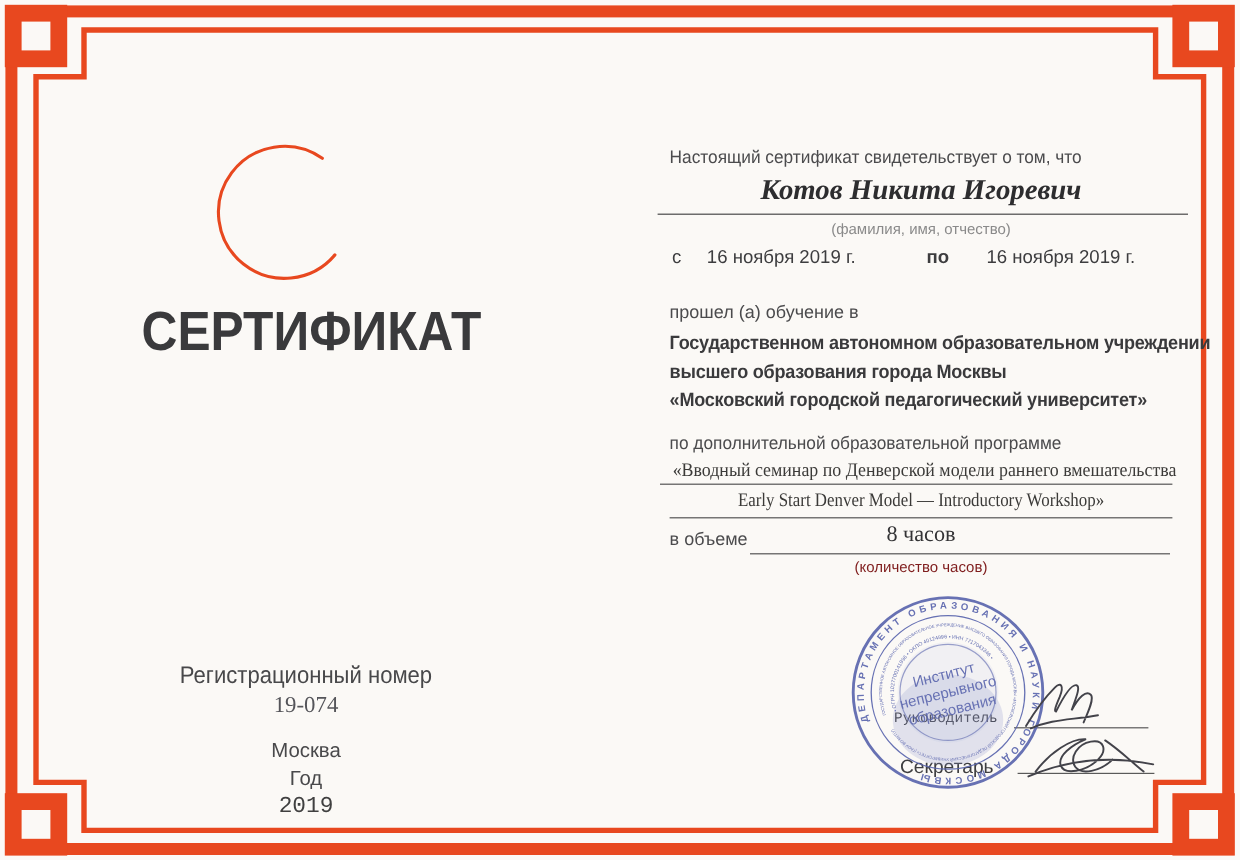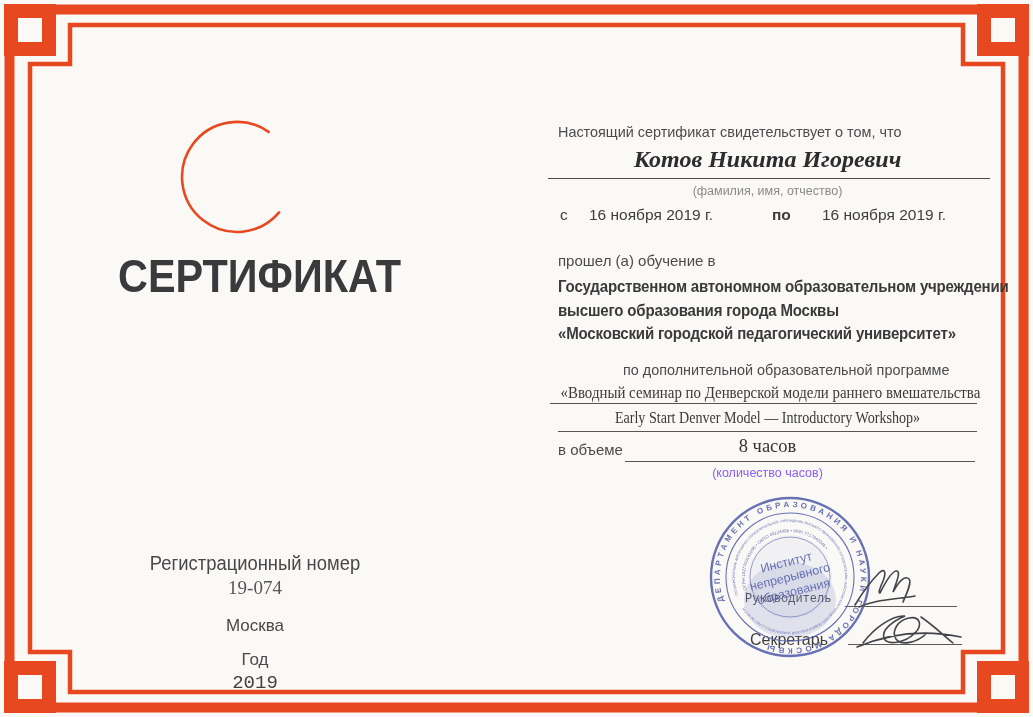--- a/index.html
+++ b/index.html
@@ -20,54 +20,54 @@
   .logo-abbr{font-size:8px;color:#bdbdbd;letter-spacing:3px;margin-top:2px;}
 
   .cert-title{
     left:118px;top:249px;font-size:46px;font-weight:bold;color:#3a3a3c;
     letter-spacing:0px;transform:scaleX(.9);transform-origin:left top;white-space:nowrap;
   }
   .reg-block{left:95px;top:552px;width:320px;text-align:center;}
   .reg-label{font-size:20px;color:#48484a;transform:scaleX(.92);transform-origin:center;white-space:nowrap;}
   .reg-number{font-family:"Liberation Serif",serif;font-size:19px;color:#55555a;margin-top:2px;}
   .reg-city{font-size:17px;color:#49494b;margin-top:17px;}
-  .reg-yearlabel{font-size:17px;color:#49494b;margin-top:14px;}
+  .reg-yearlabel{font-size:17px;color:#49494b;margin-top:3px;}
   .reg-year{font-family:Liberation Mono, monospace;font-size:19px;color:#404040;margin-top:2px;}
 
   
   .rc{left:545px;top:0;width:445px;height:601px;}
   .rc > div{position:absolute;}
   .intro{top:123px;left:13px;font-size:15px;color:#4b4b4d;transform:scaleX(.96);transform-origin:left top;white-space:nowrap;}
   .name{top:146px;left:0;right:0;text-align:center;font-family:"Liberation Serif",serif;
         font-weight:bold;font-style:italic;font-size:24px;color:#2d2d2f;}
   .name-line{top:178px;left:3px;right:0;border-bottom:1.6px solid #4a4a4a;}
   .name-caption{top:184px;left:0;right:0;text-align:center;font-size:12.5px;color:#8a8a8a;}
   .date-row{top:206px;left:0;right:0;height:20px;font-size:15.5px;color:#3d3d3f;}
   .date-row span{position:absolute;white-space:nowrap;}
   .from-label{left:15px;}
   .from-date{left:44px;}
   .to-label{left:227px;font-weight:bold;}
   .to-date{left:277px;}
   .trained{top:252px;left:13px;font-size:15px;color:#4b4b4d;}
   .org{top:275px;left:13px;width:440px;font-size:16px;font-weight:bold;color:#3a3a3c;
        line-height:23.5px;letter-spacing:-.2px;transform:scaleX(.94);transform-origin:left top;white-space:nowrap;}
-  .prog-row{top:361px;left:13px;right:27px;display:flex;align-items:flex-end;font-size:15px;color:#4b4b4d;flex-direction:column;}
+  .prog-row{top:361px;left:13px;right:27px;display:flex;align-items:flex-start;font-size:15px;color:#4b4b4d;flex-direction:column;}
   .prog-row .txt{transform:scaleX(.96);transform-origin:left bottom;white-space:nowrap;}
   .fill-line{flex:1;border-bottom:1.3px solid #6a6a6a;margin:0 0 2px 6px;}
   .prog1{top:384px;left:0;right:0;text-align:center;font-family:"Liberation Serif",serif;
          font-size:16px;color:#3b3a38;transform:scaleX(.93);transform-origin:center;white-space:nowrap;}
   .rule1{top:403px;left:5px;right:13px;border-bottom:1.5px solid #555;}
   .prog2{top:409px;left:0;right:0;text-align:center;font-family:"Liberation Serif",serif;
          font-size:16px;color:#3b3a38;transform:scaleX(.88);transform-origin:center;white-space:nowrap;}
   .rule2{top:431px;left:13px;right:13px;border-bottom:1.5px solid #555;}
   .vol-label{top:441px;left:13px;font-size:15px;color:#4b4b4d;}
   .vol-value{top:436px;left:0;right:0;text-align:center;font-family:"Liberation Serif",serif;
              font-size:18.5px;color:#333335;}
   .vol-line{top:461px;left:80px;right:15px;border-bottom:1.4px solid #555;}
-  .vol-caption{top:466px;left:0;right:0;text-align:center;font-size:12.5px;color:#8b5cf6;}
+  .vol-caption{top:466px;left:0;right:0;text-align:center;font-size:12.5px;color:#7f1d1d;}
   .head-label{top:592px;left:200px;font-size:12px;color:#3e3e40;white-space:nowrap;font-family:Liberation Mono, monospace;}
   .head-line{top:606px;left:300px;right:33px;border-bottom:1.4px solid #5a5a5a;}
   .sec-label{top:631px;left:205px;font-size:16px;color:#3e3e40;white-space:nowrap;}
   .sec-line{top:644px;left:303px;right:28px;border-bottom:1.4px solid #5a5a5a;}
 
   .stamp{left:705px;top:492px;}
   .signatures{left:835px;top:555px;}
 </style>
 </head>
 <body>

